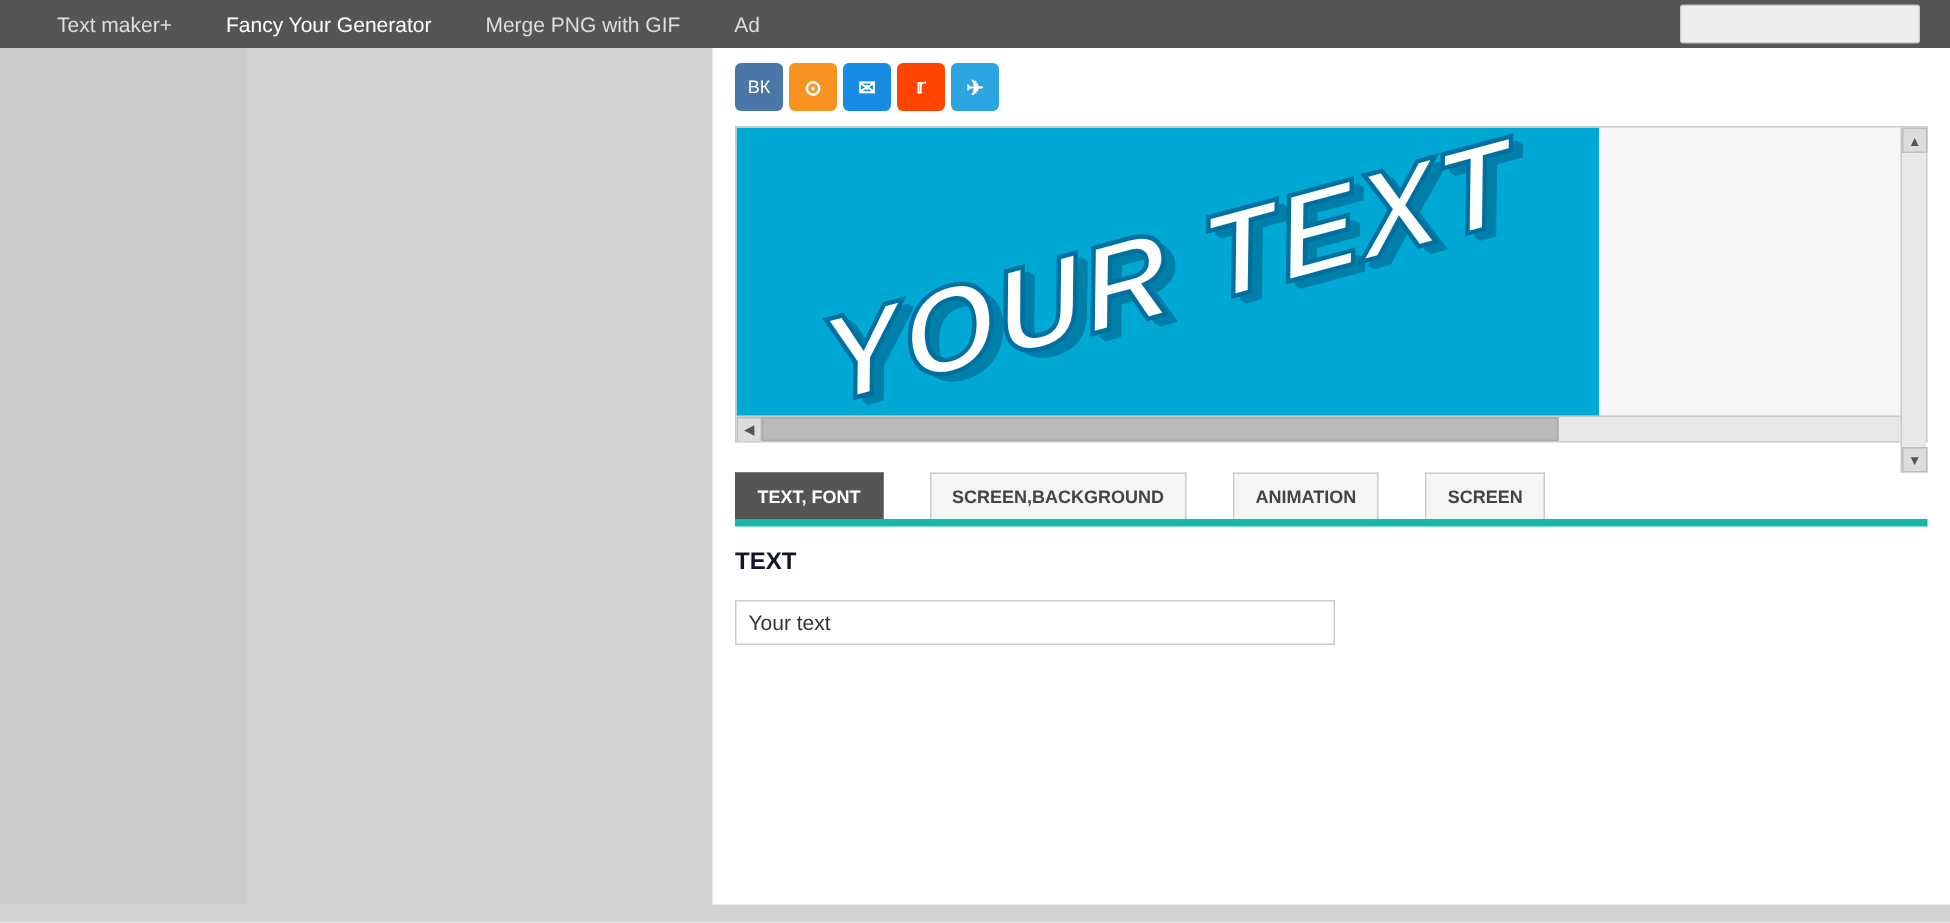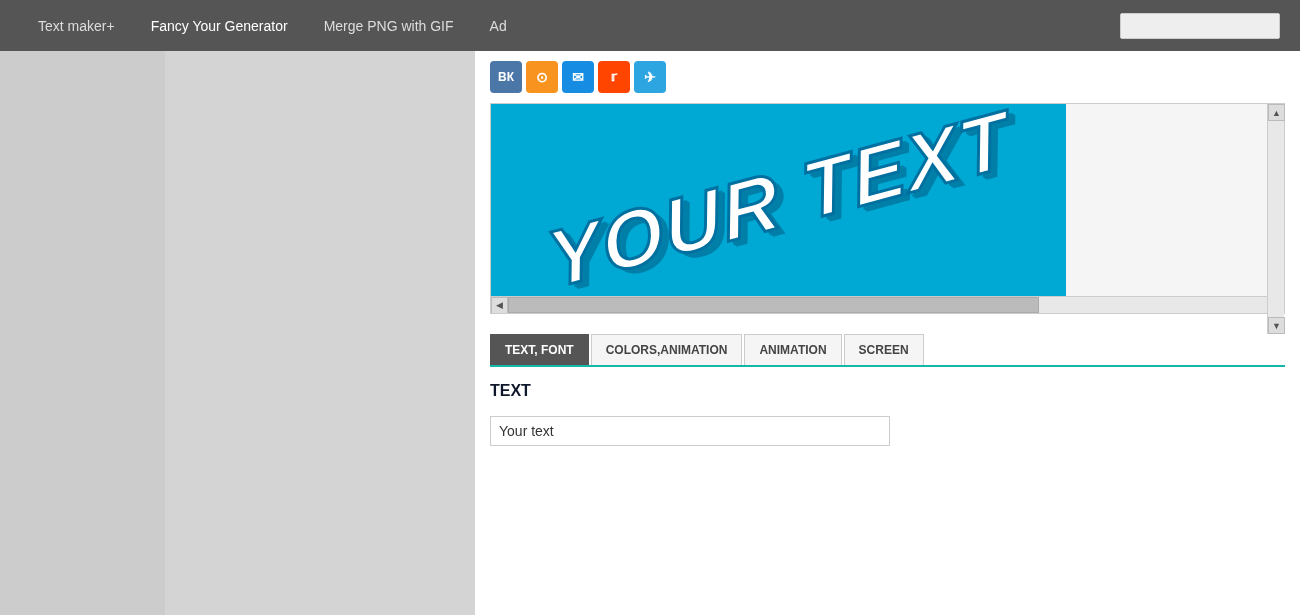--- a/index.html
+++ b/index.html
@@ -6,21 +6,21 @@
     body {
       font-family: Arial, sans-serif;
       background: #d4d4d4;
       min-height: 615px;
       overflow-x: hidden;
     }
 
     
     .navbar {
       background: #555;
-      height: 51px;
+      height: 32px;
       display: flex;
       align-items: center;
       padding: 0 20px;
       gap: 0;
     }
     .nav-item {
       color: #ddd;
       font-size: 14px;
       padding: 0 18px;
       cursor: pointer;
@@ -202,21 +202,22 @@
       height: 100%;
       background: #bbb;
       border: 1px solid #aaa;
     }
 
     
     .tabs-row {
       display: flex;
       margin-top: 20px;
       margin-bottom: 15px;
-      border-bottom: 2px solid #14b8a6;
+      border-bottom: 5px solid #14b8a6;
+      gap: 29px;
     }
     .tab {
       padding: 8px 14px;
       font-size: 12px;
       font-weight: bold;
       cursor: pointer;
       border: 1px solid #ccc;
       margin-right: 2px;
       border-bottom: none;
       background: #f5f5f5;
@@ -282,21 +283,21 @@
 
   <div class="left-sidebar"></div>
 
   <div class="middle-sidebar"></div>
 
   <div class="main-content">
 
     
     <div class="share-buttons">
       <button class="share-btn share-vk">
-        <span style="font-size:12px;font-weight:bold;">ВК</span>
+        <span style="font-size:12px;font-weight:normal;">ВК</span>
       </button>
       <button class="share-btn share-ok">
         <span style="font-size:14px;">⊙</span>
       </button>
       <button class="share-btn share-mail">
         <span style="font-size:14px;">✉</span>
       </button>
       <button class="share-btn share-reddit">
         <span style="font-size:13px; font-family: serif;">𝕣</span>
       </button>
@@ -326,21 +327,21 @@
           <button class="scroll-btn">▲</button>
           <div class="scroll-track"></div>
           <button class="scroll-btn">▼</button>
         </div>
       </div>
     </div>
 
     
     <div class="tabs-row">
       <div class="tab active">TEXT, FONT</div>
-      <div class="tab">COLORS,ANIMATION</div>
+      <div class="tab">SCREEN,BACKGROUND</div>
       <div class="tab">ANIMATION</div>
       <div class="tab">SCREEN</div>
     </div>
 
     
     <div class="section-title">TEXT</div>
     <input class="field-input" type="text" value="Your text" style="">
 
   </div>
 

